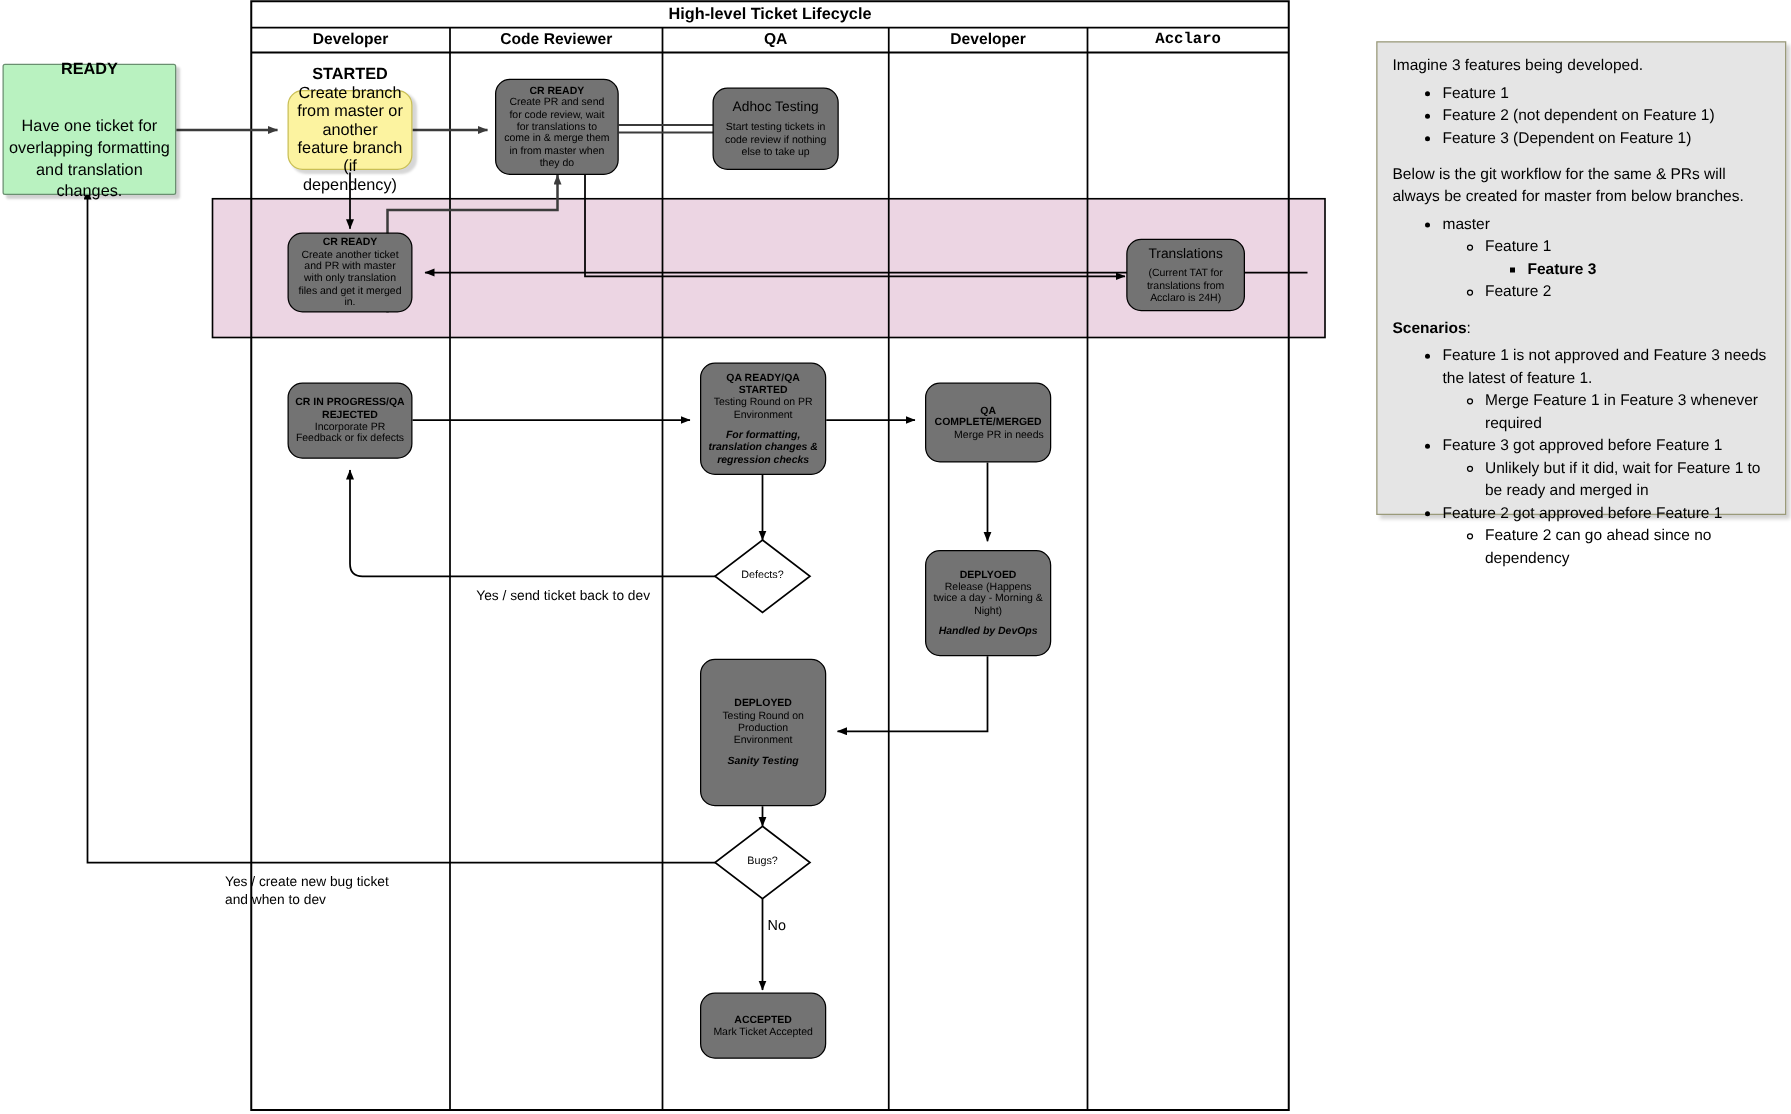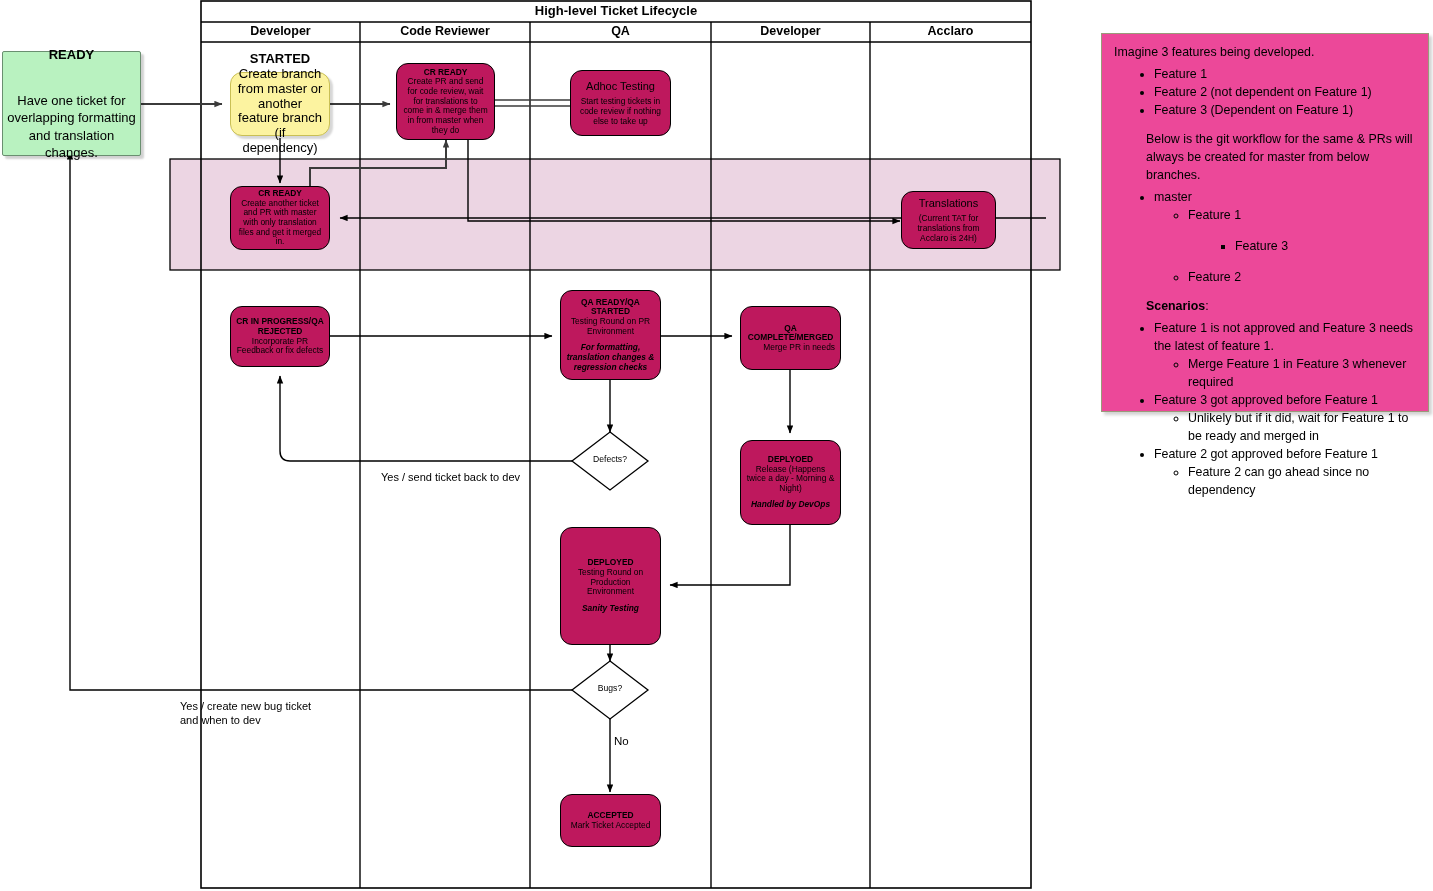--- a/index.html
+++ b/index.html
@@ -3,48 +3,48 @@
 <meta charset="utf-8">
 <style>
   html,body{margin:0;padding:0;background:#ffffff;}
   body{width:1433px;height:891px;position:relative;overflow:hidden;
        font-family:"Liberation Sans",sans-serif;color:#000;}
   #stage{position:absolute;left:0;top:0;width:1433px;height:891px;}
   svg.layer{position:absolute;left:0;top:0;width:1433px;height:891px;}
 
   .node{position:absolute;box-sizing:border-box;display:flex;flex-direction:column;
         align-items:center;justify-content:center;text-align:center;
-        border:1.4px solid #000;border-radius:12px;background:#be185d;
+        border:1.4px solid #000;border-radius:12px;background:#737373;
         line-height:1.15;padding:3px 5px;}
   .node .ttl{font-weight:bold;}
   .node .sub{font-weight:normal;}
   .node .em{font-weight:bold;font-style:italic;margin-top:7px;}
 
   .ready-box{position:absolute;box-sizing:border-box;background:#b9f2c0;
              border:1.4px solid #6a8f70;border-radius:2px;
              box-shadow:3px 3px 2px rgba(0,0,0,0.18);
              display:flex;flex-direction:column;align-items:center;justify-content:center;
              text-align:center;line-height:1.32;}
   .ready-box .ttl{font-weight:bold;font-size:13px;}
   .ready-box .sub{font-size:13px;}
 
   .started{background:#fcf3a0;border-color:#c9bf55;
            box-shadow:3px 3px 2px rgba(0,0,0,0.16);}
 
   .lane-title{position:absolute;text-align:center;font-weight:bold;}
   .edge-label{position:absolute;white-space:pre;line-height:1.3;}
 
-  .note{position:absolute;box-sizing:border-box;background:#ec4899;
+  .note{position:absolute;box-sizing:border-box;background:#e5e5e5;
         border:1.3px solid #9a9a7a;box-shadow:3px 3px 3px rgba(0,0,0,0.18);
         padding:10px 12px 4px 12px;font-size:12.4px;line-height:1.45;}
   .note p{margin:0 0 0 0;}
-  .note p.gap{margin-top:11px;margin-left:32px;}
+  .note p.gap{margin-top:11px;}
   .note ul{margin:4px 0 0 0;padding-left:40px;list-style-type:disc;}
   .note ul ul{margin:0;padding-left:34px;list-style-type:circle;}
-  .note ul ul ul{margin:13px;padding-left:34px;list-style-type:square;}
+  .note ul ul ul{margin:0;padding-left:34px;list-style-type:square;font-weight:bold;}
   .note li{margin:0;}
   .note b{font-weight:bold;}
 </style>
 </head>
 <body>
 
 <div id="stage">
 
   <svg class="layer" viewBox="0 0 1433 891">
     <defs>
@@ -115,21 +115,21 @@
       <polygon points="610,432 648,461 610,490 572,461" fill="#fff" stroke="#000" stroke-width="1.3"></polygon>
       <polygon points="610,661 648,690 610,719 572,690" fill="#fff" stroke="#000" stroke-width="1.3"></polygon>
     </g>
   </svg>
 
   <div class="lane-title" style="left:201px;top:3px;width:830px;font-size:13px;">High-level Ticket Lifecycle</div>
   <div class="lane-title" style="left:201px;top:24px;width:159px;font-size:12.5px;">Developer</div>
   <div class="lane-title" style="left:360px;top:24px;width:170px;font-size:12.5px;">Code Reviewer</div>
   <div class="lane-title" style="left:530px;top:24px;width:181px;font-size:12.5px;">QA</div>
   <div class="lane-title" style="left:711px;top:24px;width:159px;font-size:12.5px;">Developer</div>
-  <div class="lane-title" style="left:870px;top:24px;width:161px;font-size:12.5px;">Acclaro</div>
+  <div class="lane-title" style="left:870px;top:24px;width:161px;font-size:12.5px;font-family:Liberation Mono, monospace;">Acclaro</div>
 
   <div class="ready-box" style="left:2px;top:51px;width:139px;height:105px;gap:29px;">
     <div class="ttl">READY</div>
     <div class="sub">Have one ticket for overlapping formatting and translation changes.</div>
   </div>
 
   <div class="node started" style="left:230px;top:72px;width:100px;height:64px;font-size:13px;">
     <div class="ttl">STARTED</div>
     <div class="sub">Create branch from master or another feature branch (if dependency)</div>
   </div>

